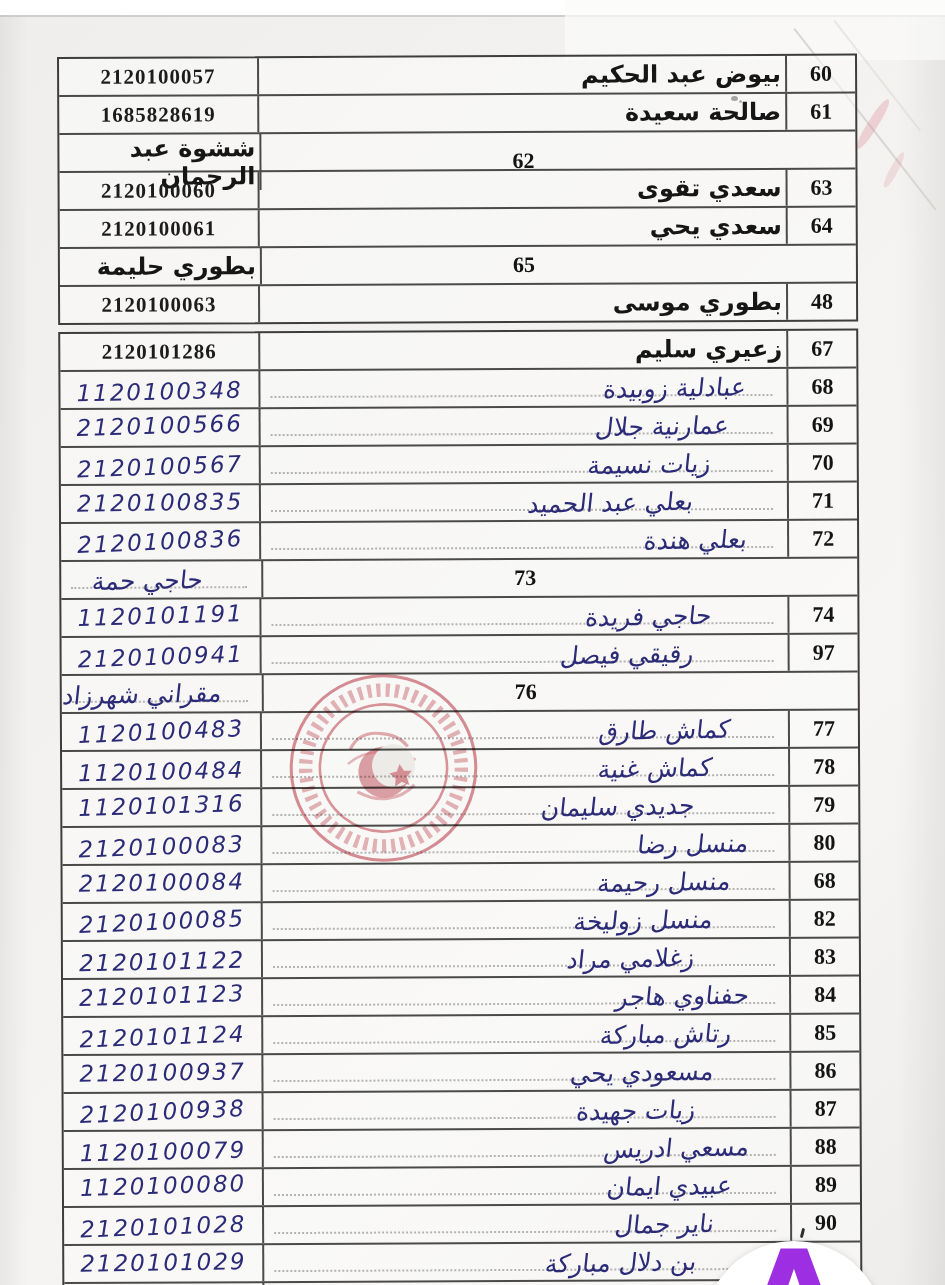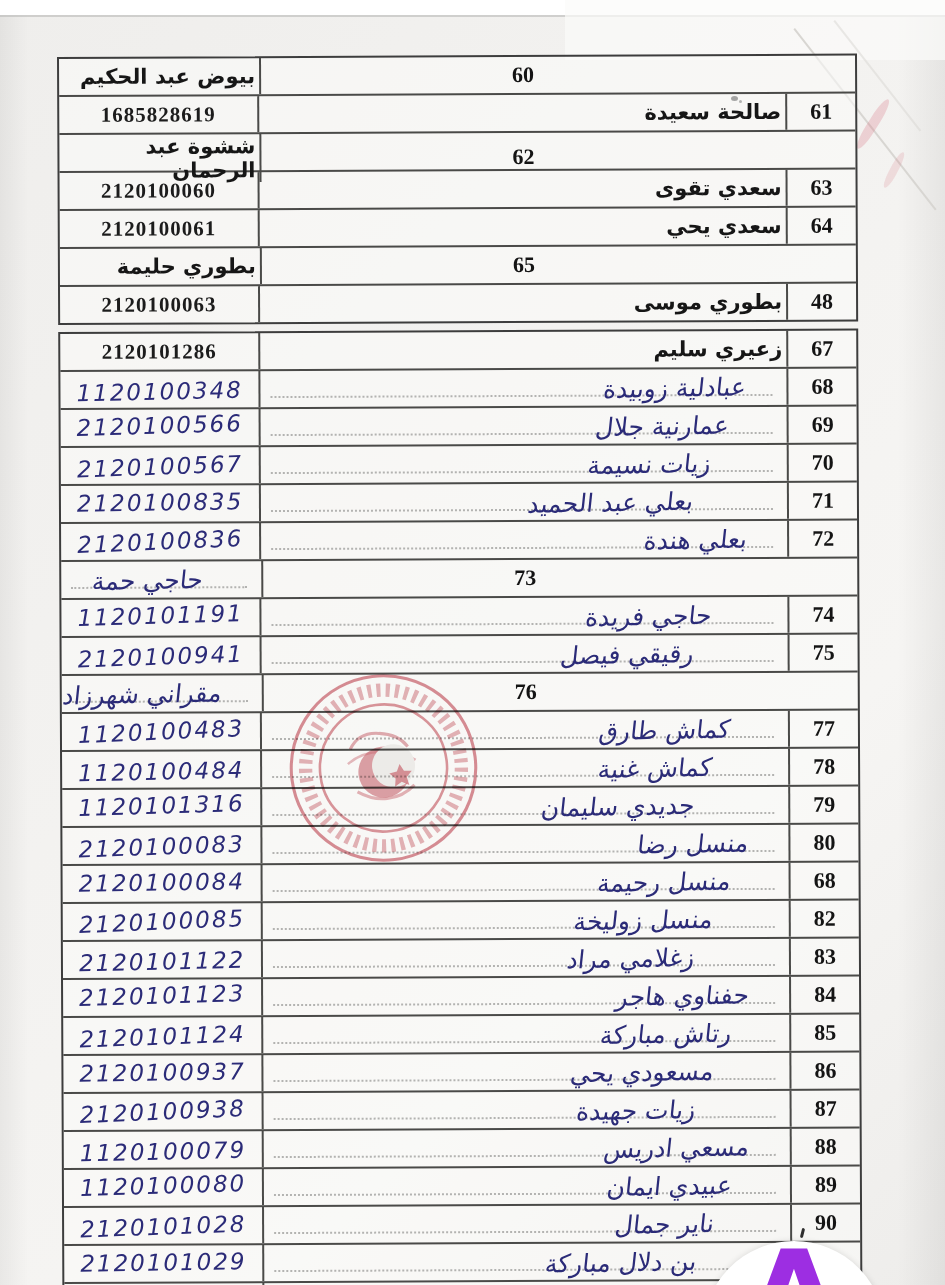--- a/index.html
+++ b/index.html
@@ -37,21 +37,21 @@
   .cell.id{border-right:2px solid #4a4a48;display:flex;align-items:center;justify-content:center;}
   .cell.num{border-left:2px solid #4a4a48;display:flex;align-items:center;justify-content:center;}
   .cell.name{display:flex;align-items:center;justify-content:flex-end;}
 
   
   .row.typed .id-text{
     font-family:"Liberation Serif","DejaVu Serif",serif;
     font-weight:bold;font-size:21px;letter-spacing:1px;color:#1c1c1c;
   }
   .row.typed .name-text{
-    font-weight:bold;font-size:21px;color:#161616;padding-left:6px;padding-right:4px;
+    font-weight:bold;font-size:24px;color:#161616;padding-left:6px;padding-right:4px;
   }
   .num-text{
     font-family:"Liberation Serif","DejaVu Serif",serif;
     font-weight:bold;font-size:22px;color:#141414;
   }
 
   
   .row.hand .id-text{
     font-style:italic;font-size:23px;letter-spacing:2px;color:#2b2b78;
     transform:rotate(-1.6deg);white-space:nowrap;
@@ -93,20 +93,23 @@
 
   <div class="crease c1"></div>
   <div class="crease c2"></div>
   <div class="smudge s1"></div>
   <div class="smudge s2"></div>
   <div class="ink-dot"></div>
 
   <div class="table-wrap">
     <div class="block" id="block-top">
         <div class="row typed">
+      <div class="cell id">
+        <span class="id-text">2120100057</span>
+      </div>
       <div class="cell name">
 
         <span class="name-text" dir="rtl">بيوض عبد الحكيم</span>
       </div>
       <div class="cell num">
         <span class="num-text">60</span>
       </div>
     </div>
         <div class="row typed">
       <div class="cell id">
@@ -271,21 +274,21 @@
     </div>
         <div class="row hand">
       <div class="cell id">
         <span class="id-text" style="transform: rotate(-1.8deg) translateY(1px);">2120100941</span>
       </div>
       <div class="cell name">
         <span class="dotted"></span>
         <span class="name-text" dir="rtl" style="padding-right: 94px;">رقيقي فيصل</span>
       </div>
       <div class="cell num">
-        <span class="num-text">75</span>
+        <span class="num-text">97</span>
       </div>
     </div>
         <div class="row hand">
       <div class="cell name">
         <span class="dotted"></span>
         <span class="name-text" dir="rtl" style="padding-right: 40px;">مقراني شهرزاد</span>
       </div>
       <div class="cell num">
         <span class="num-text">76</span>
       </div>

